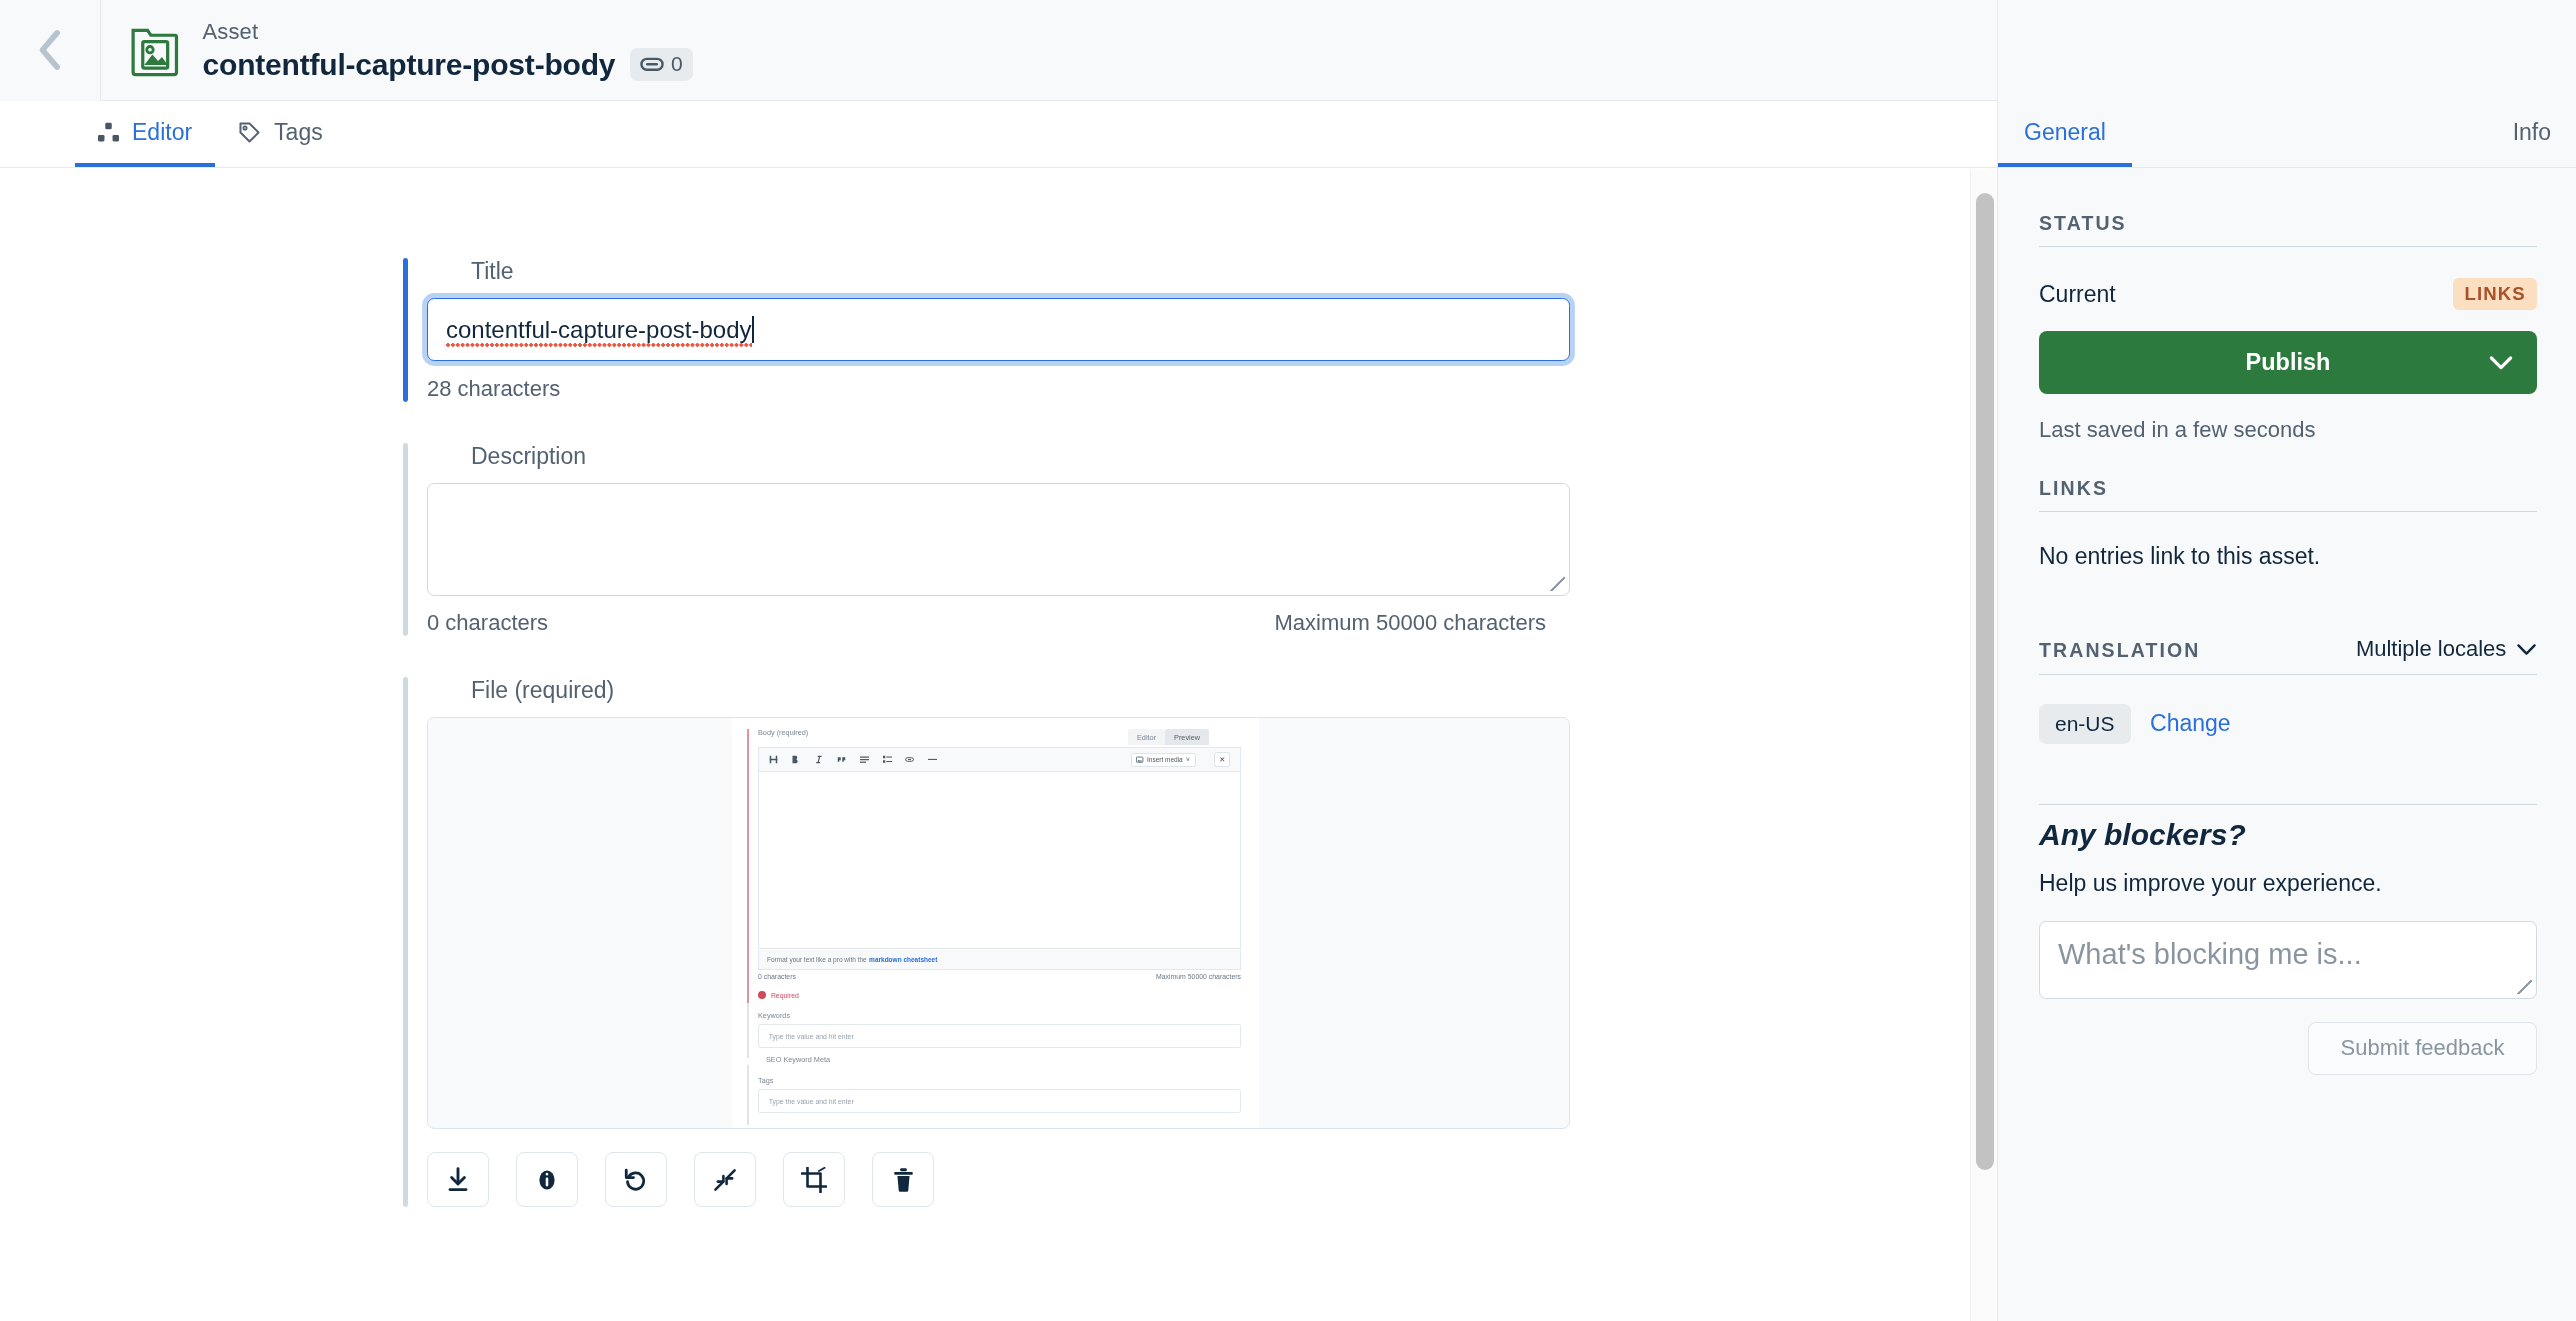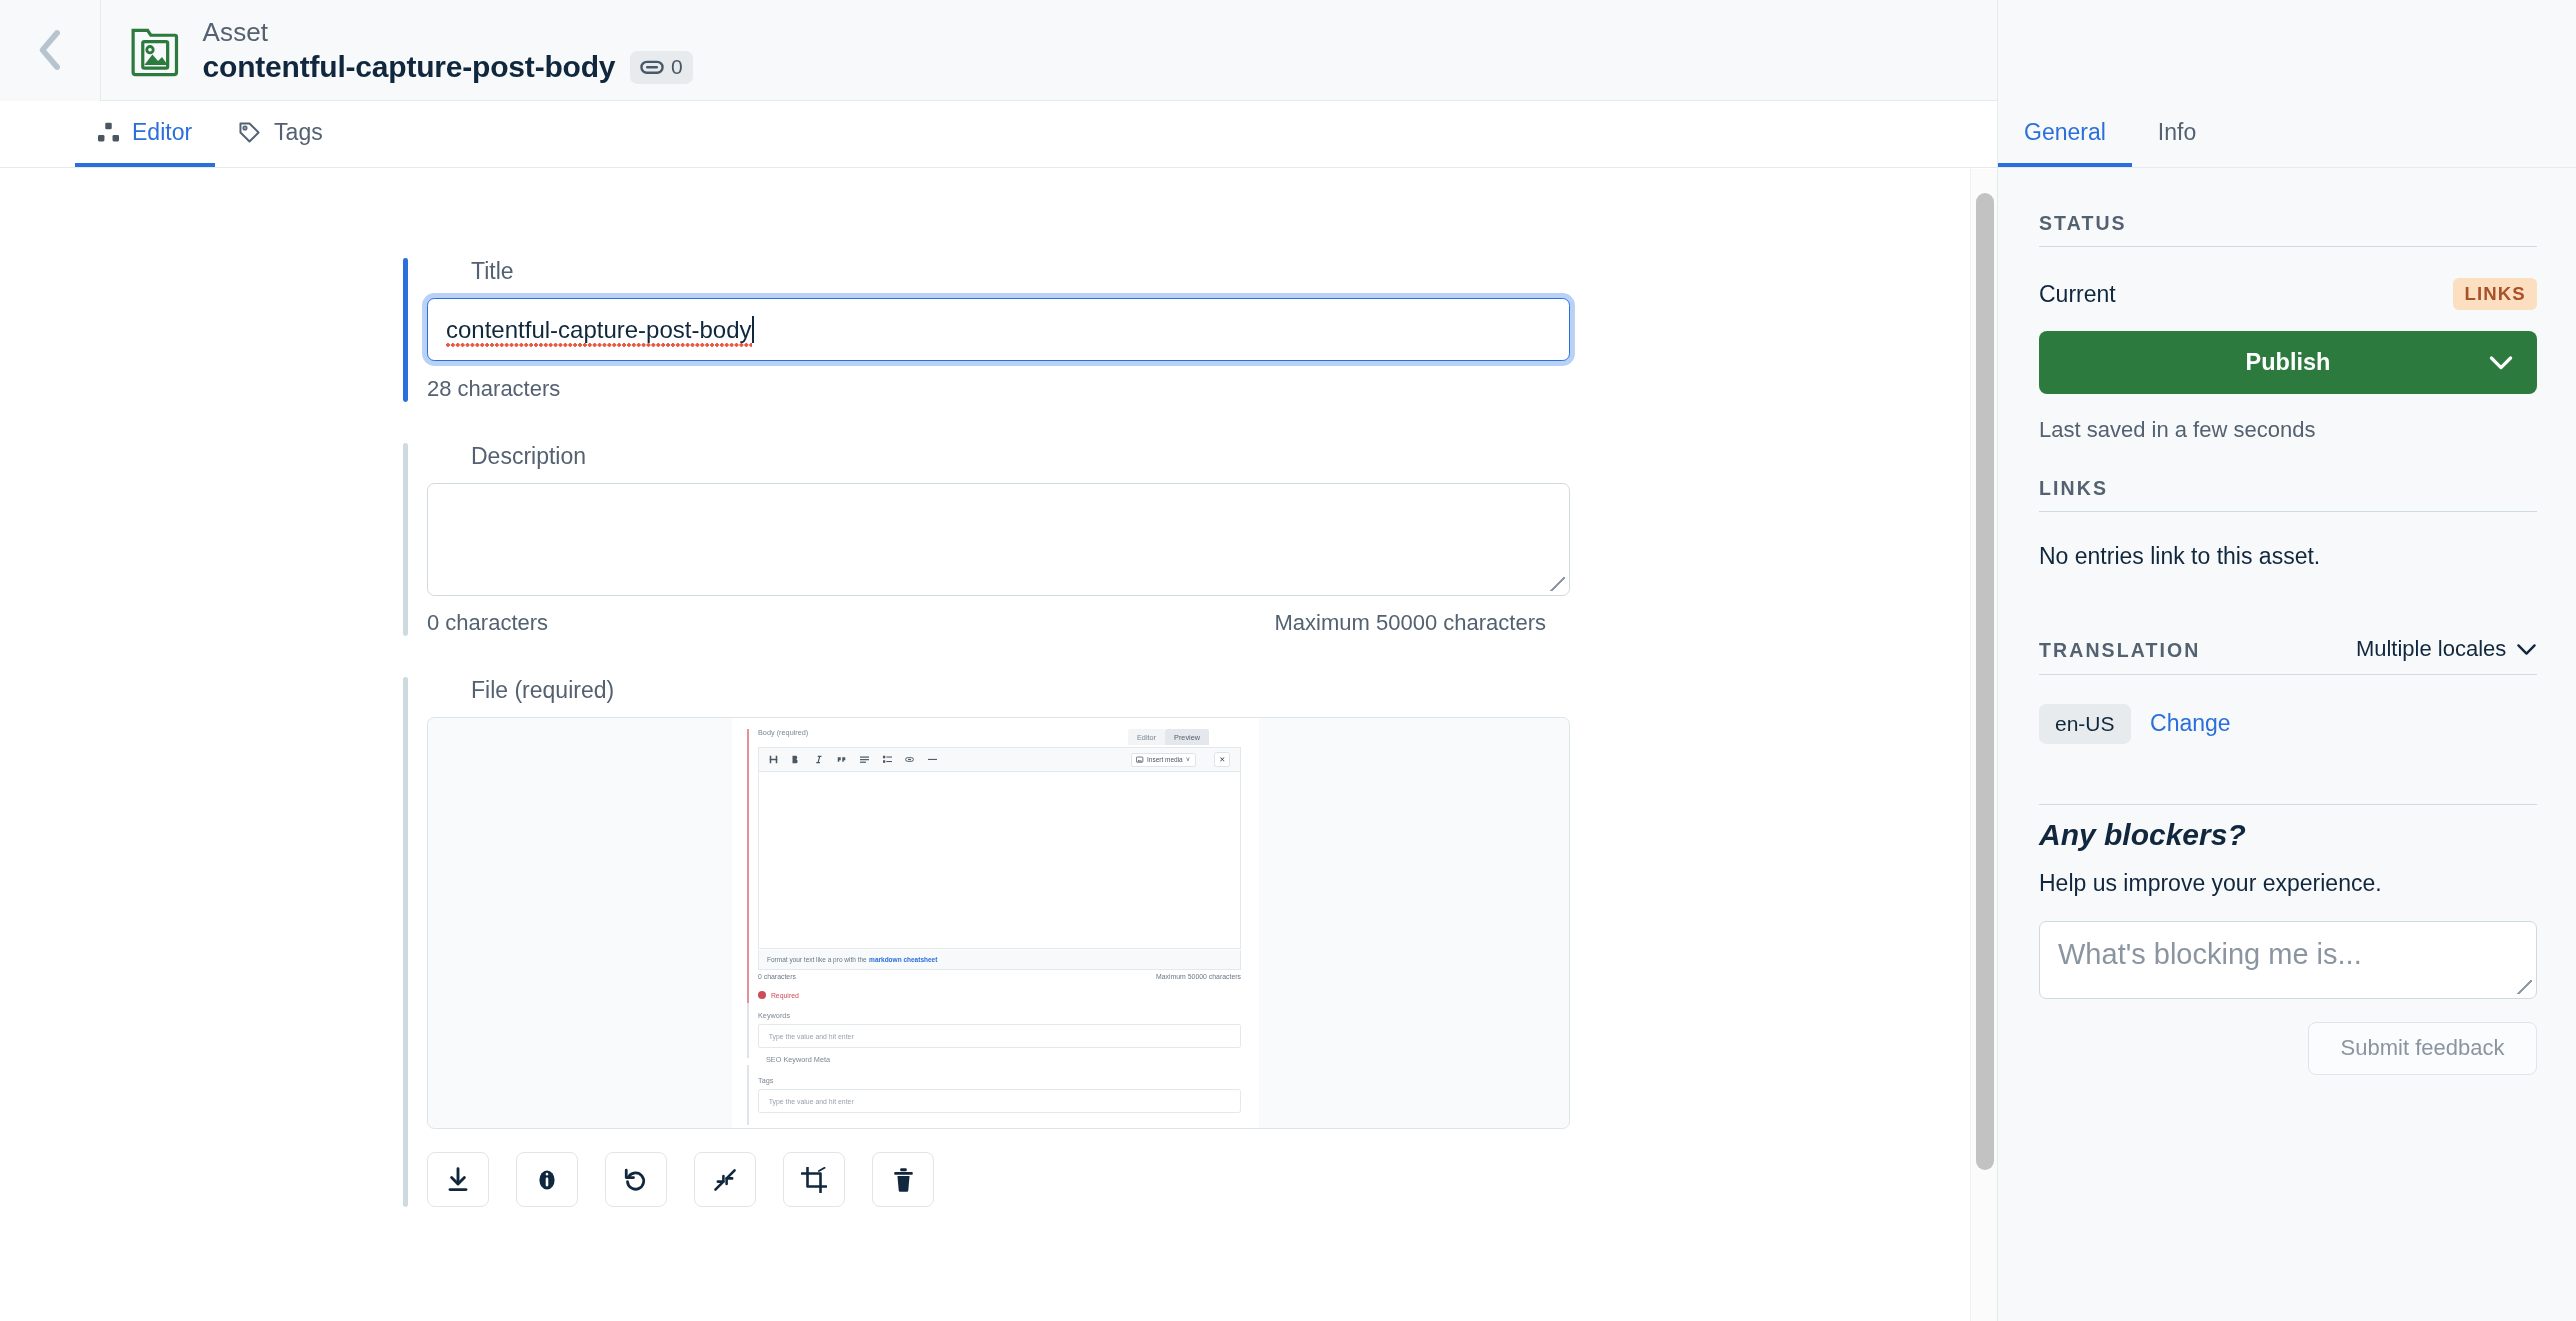--- a/index.html
+++ b/index.html
@@ -18,21 +18,21 @@
     background:#f7f9fa; border-bottom:0.8px solid #e5ebed;
     display:flex; align-items:center;
   }
   .back-btn {
     width:101px; height:101px; display:flex; align-items:center; justify-content:center;
     border-right:0.8px solid #e5ebed; background:#f7f9fa;
   }
   .back-btn svg { display:block; }
   .asset-icon { margin-left:27.6px; width:50px; height:53px; flex:0 0 auto; }
   .asset-meta { margin-left:24px; display:flex; flex-direction:column; justify-content:center; }
-  .asset-kind { font-size:26px; color:#536171; line-height:1.25; letter-spacing:0.1px; }
+  .asset-kind { font-size:22px; color:#536171; line-height:1.25; letter-spacing:0.1px; }
   .asset-title-row { display:flex; align-items:center; gap:14.6px; margin-top:2.4px; }
   .asset-title { font-size:30px; font-weight:bold; color:#11273d; letter-spacing:-0.2px; }
   .link-badge {
     display:inline-flex; align-items:center; gap:7.3px;
     background:#e7ebee; border-radius:7.3px; padding:4px 10.5px 4.9px 9.7px;
     font-size:21px; color:#475867;
   }
   .link-badge svg { display:block; }
   .delete-btn {
     position:absolute; right:32px; top:23px;
@@ -175,21 +175,21 @@
     background:#c2c2c2; border-radius:9px;
   }
 
   
   .sidebar {
     position:absolute; left:1997px; top:0; width:579px; height:1321px;
     background:#f7f9fa; border-left:0.8px solid #e5ebed;
   }
   .side-tabs {
     position:absolute; left:0; top:101px; width:579px; height:67px;
-    display:flex; align-items:stretch; justify-content:flex-start; gap:0;
+    display:flex; align-items:stretch; justify-content:space-between; gap:0;
     border-bottom:0.8px solid #e5ebed; background:#f7f9fa;
   }
   .side-tab {
     display:flex; align-items:center; padding:0 26px; font-size:23px; color:#536171;
     border-bottom:4px solid transparent; cursor:pointer;
   }
   .side-tab.active { color:#2a6fdb; border-bottom-color:#2a6fdb; }
 
   .side-body { position:absolute; left:41px; top:212px; width:498px; }
   .sec-head {

